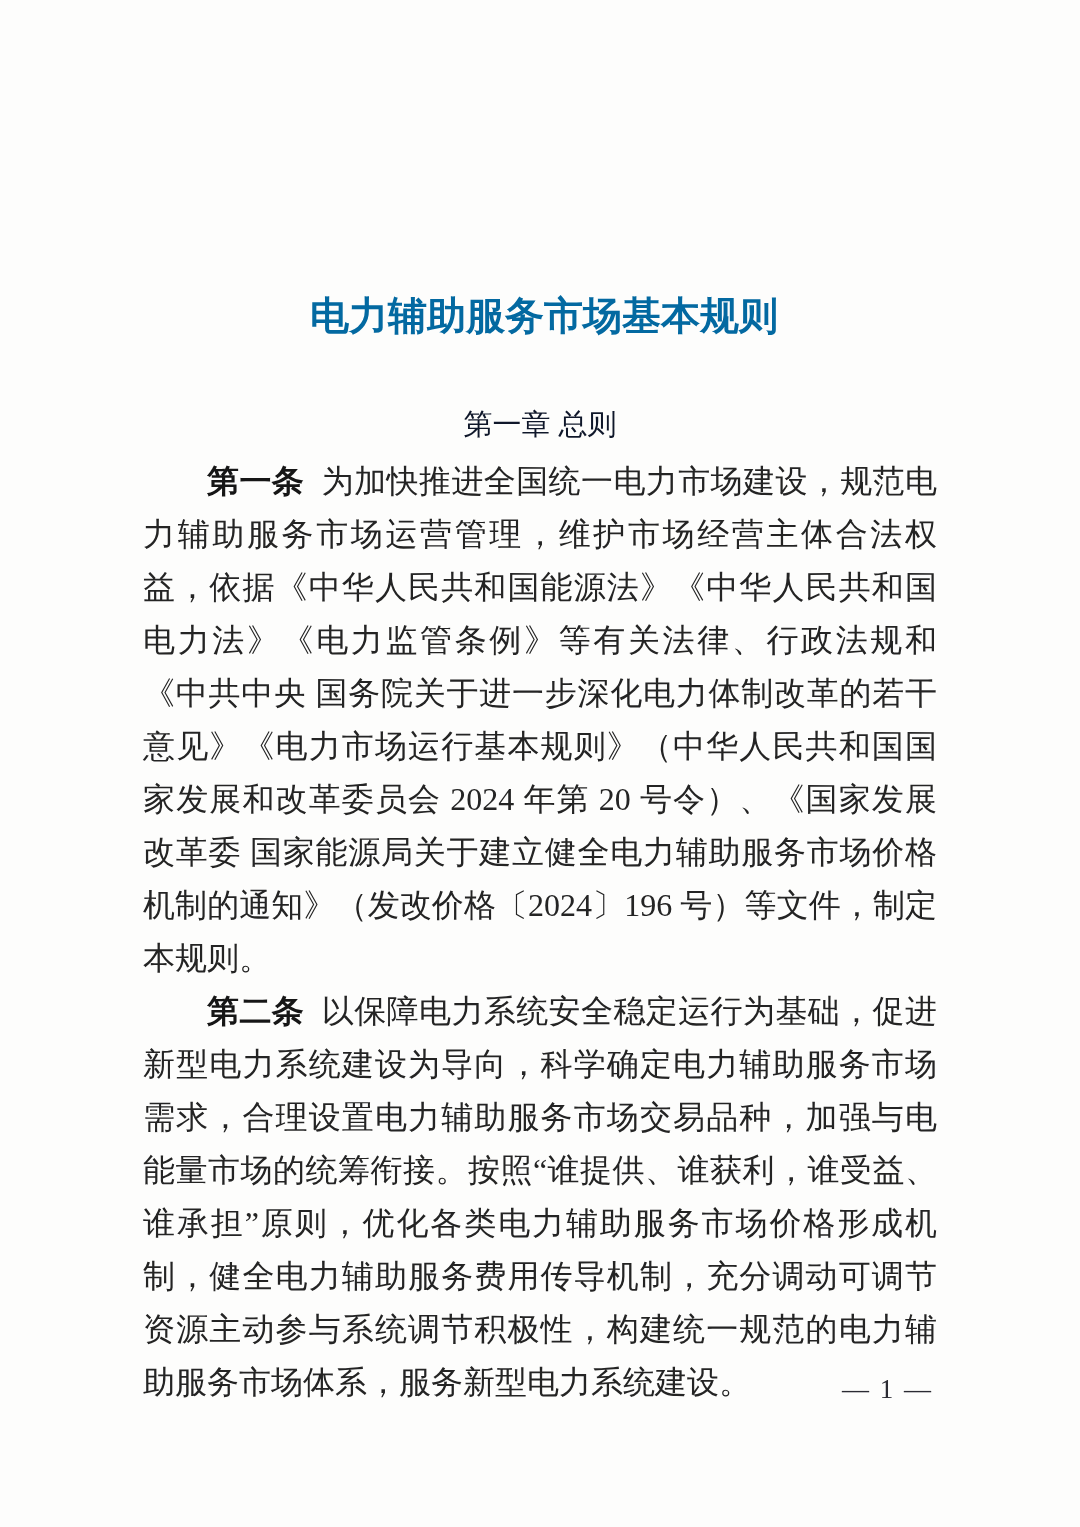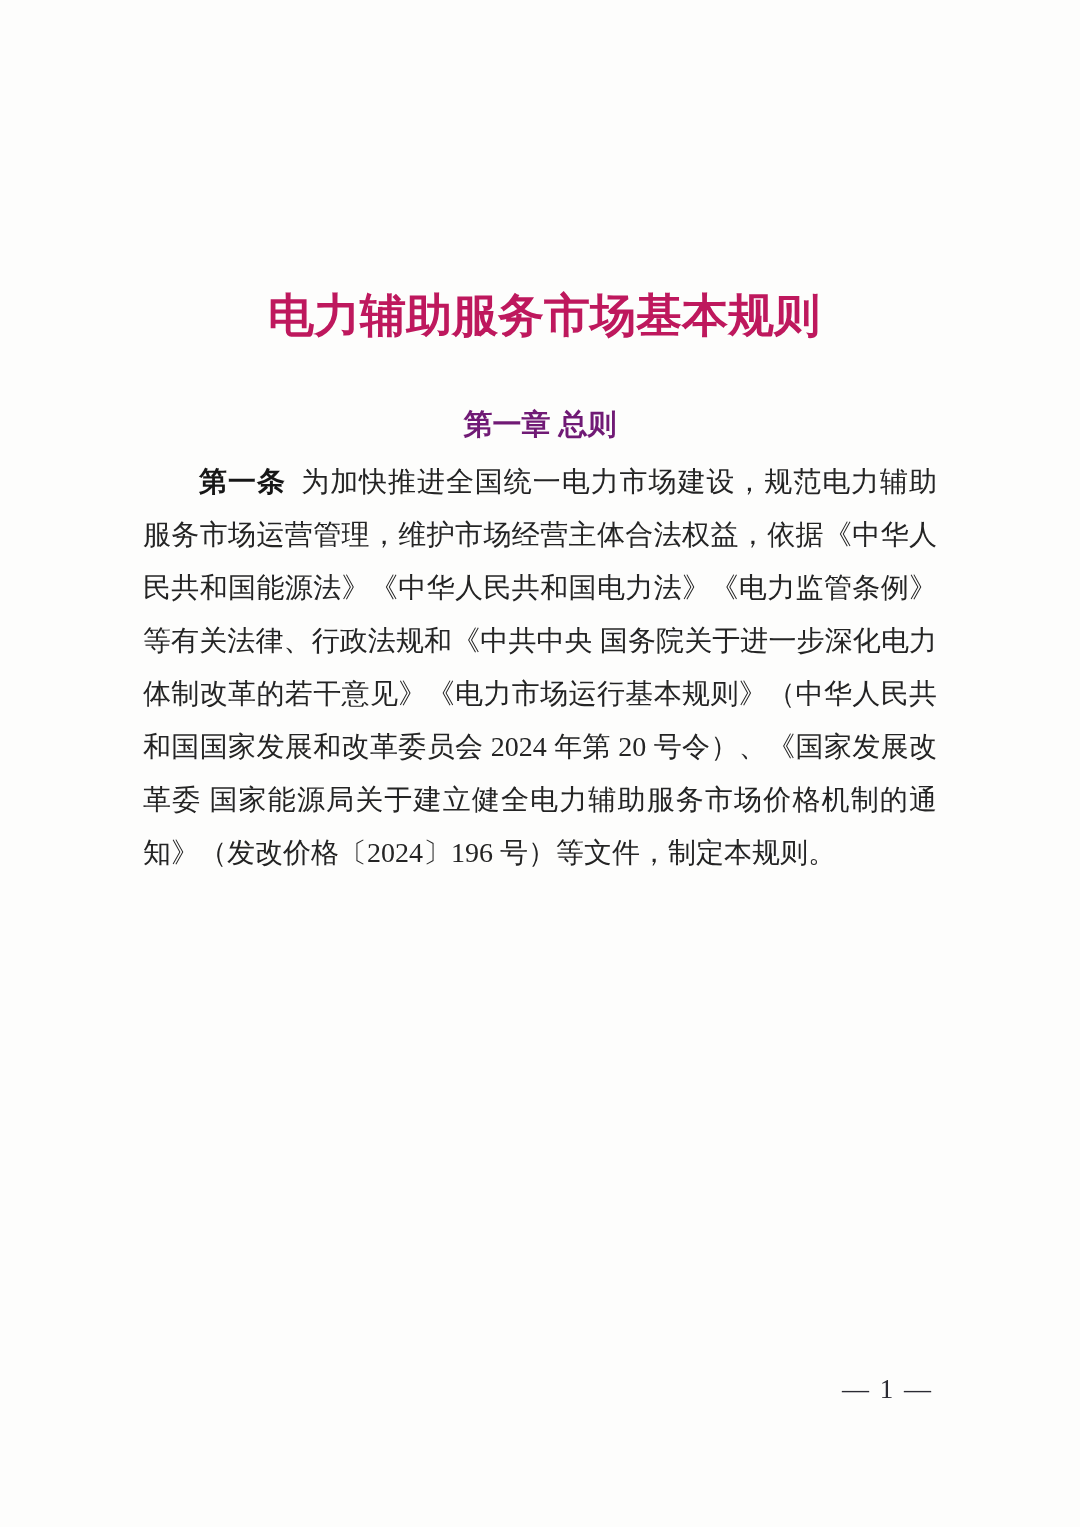--- a/index.html
+++ b/index.html
@@ -12,45 +12,45 @@
     overflow: hidden;
     color: #1e1e1e;
   }
   .title {
     position: absolute;
     top: 290px;
     left: 8px;
     right: 0;
     text-align: center;
     font-family: "Liberation Serif", "DejaVu Serif", serif;
-    font-size: 46px;
+    font-size: 39px;
     font-weight: 700;
     line-height: 52px;
-    color: #be185d;
+    color: #0369a1;
     letter-spacing: 0px;
   }
   .chapter {
     position: absolute;
     top: 405px;
     left: 0;
     right: 0;
     text-align: center;
     font-family: "Liberation Sans", "DejaVu Sans", sans-serif;
     font-size: 29px;
-    font-weight: 700;
+    font-weight: 400;
     line-height: 38px;
-    color: #701a75;
+    color: #0f172a;
   }
   .body {
     position: absolute;
     top: 455px;
     left: 143px;
     width: 794px;
     font-family: "Liberation Serif", "DejaVu Serif", serif;
-    font-size: 28px;
+    font-size: 32px;
     line-height: 53px;
     text-align: justify;
     color: #242424;
   }
   .para {
     text-indent: 2em;
     margin: 0;
   }
   .article-label {
     font-family: "Liberation Sans", "DejaVu Sans", sans-serif;
@@ -75,19 +75,20 @@
 <div class="page">
 
   <h1 class="title">电力辅助服务市场基本规则</h1>
 
   <h2 class="chapter">第一章 总则</h2>
 
   <div class="body">
 
     <p class="para"><span class="article-label">第一条</span><span>为加快推进全国统一电力市场建设，规范电力辅助服务市场运营管理，维护市场经营主体合法权益，依据《中华人民共和国能源法》《中华人民共和国电力法》《电力监管条例》等有关法律、行政法规和《中共中央 国务院关于进一步深化电力体制改革的若干意见》《电力市场运行基本规则》（中华人民共和国国家发展和改革委员会 2024 年第 20 号令）、《国家发展改革委 国家能源局关于建立健全电力辅助服务市场价格机制的通知》（发改价格〔2024〕196 号）等文件，制定本规则。</span></p>
 
+    <p class="para"><span class="article-label">第二条</span><span>以保障电力系统安全稳定运行为基础，促进新型电力系统建设为导向，科学确定电力辅助服务市场需求，合理设置电力辅助服务市场交易品种，加强与电能量市场的统筹衔接。按照“谁提供、谁获利，谁受益、谁承担”原则，优化各类电力辅助服务市场价格形成机制，健全电力辅助服务费用传导机制，充分调动可调节资源主动参与系统调节积极性，构建统一规范的电力辅助服务市场体系，服务新型电力系统建设。</span></p>
 
 
   </div>
 
   <div class="page-number">— 1 —</div>
 
 </div>
 
 </body></html>

